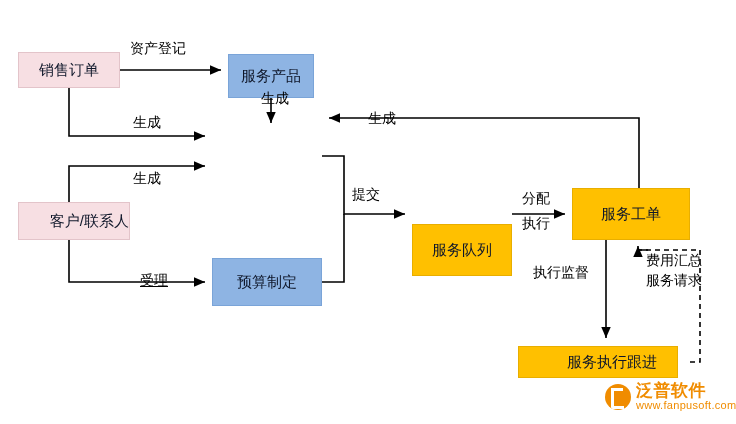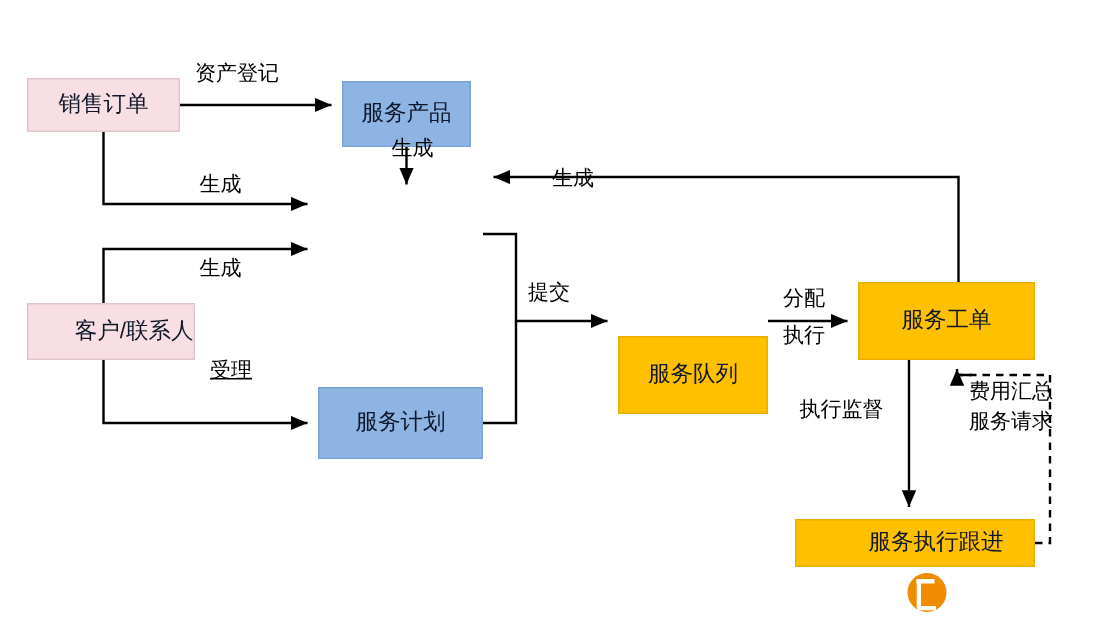--- a/index.html
+++ b/index.html
@@ -154,45 +154,49 @@
   <div class="node blue" style="left:228px; top:54px; width:86px; height:44px;">
     <span>服务产品</span>
   </div>
 
 
   <div class="node pink" style="left:18px; top:202px; width:112px; height:38px;justify-content:flex-end;">
     <span>客户/联系人</span>
   </div>
 
   <div class="node blue" style="left:212px; top:258px; width:110px; height:48px;">
-    <span>服务计划</span>
+    <span>预算制定</span>
   </div>
 
   <div class="node orange" style="left:412px; top:188px; width:100px; height:52px;margin-top:36px;">
     <span>服务队列</span>
   </div>
 
   <div class="node orange" style="left:572px; top:188px; width:118px; height:52px;">
     <span>服务工单</span>
   </div>
 
-  <div class="node orange" style="left:530px; top:346px; width:160px; height:32px;padding-left:28px;">
+  <div class="node orange" style="left:518px; top:346px; width:160px; height:32px;padding-left:28px;">
     <span>服务执行跟进</span>
   </div>
 
   <div class="edge-label" style="left:130px; top:40px;">资产登记</div>
   <div class="edge-label" style="left:261px; top:90px;">生成</div>
   <div class="edge-label" style="left:133px; top:114px;">生成</div>
   <div class="edge-label" style="left:133px; top:170px;">生成</div>
   <div class="edge-label" style="left:368px; top:110px;">生成</div>
-  <div class="edge-label" style="left:140px; top:238px;text-decoration:underline;">受理</div>
+  <div class="edge-label" style="left:140px; top:272px;text-decoration:underline;">受理</div>
   <div class="edge-label" style="left:352px; top:186px;">提交</div>
   <div class="edge-label" style="left:522px; top:190px;">分配</div>
   <div class="edge-label" style="left:522px; top:215px;">执行</div>
   <div class="edge-label" style="left:533px; top:264px;">执行监督</div>
   <div class="edge-label" style="left:646px; top:252px;">费用汇总</div>
   <div class="edge-label" style="left:646px; top:272px;">服务请求</div>
 
   <div class="logo" style="left:605px; top:382px;">
     <div class="logo-mark"></div>
+    <div class="logo-text">
+      <span class="logo-cn">泛普软件</span>
+      <span class="logo-en">www.fanpusoft.com</span>
+    </div>
   </div>
 
 </div>
 
 </body></html>

